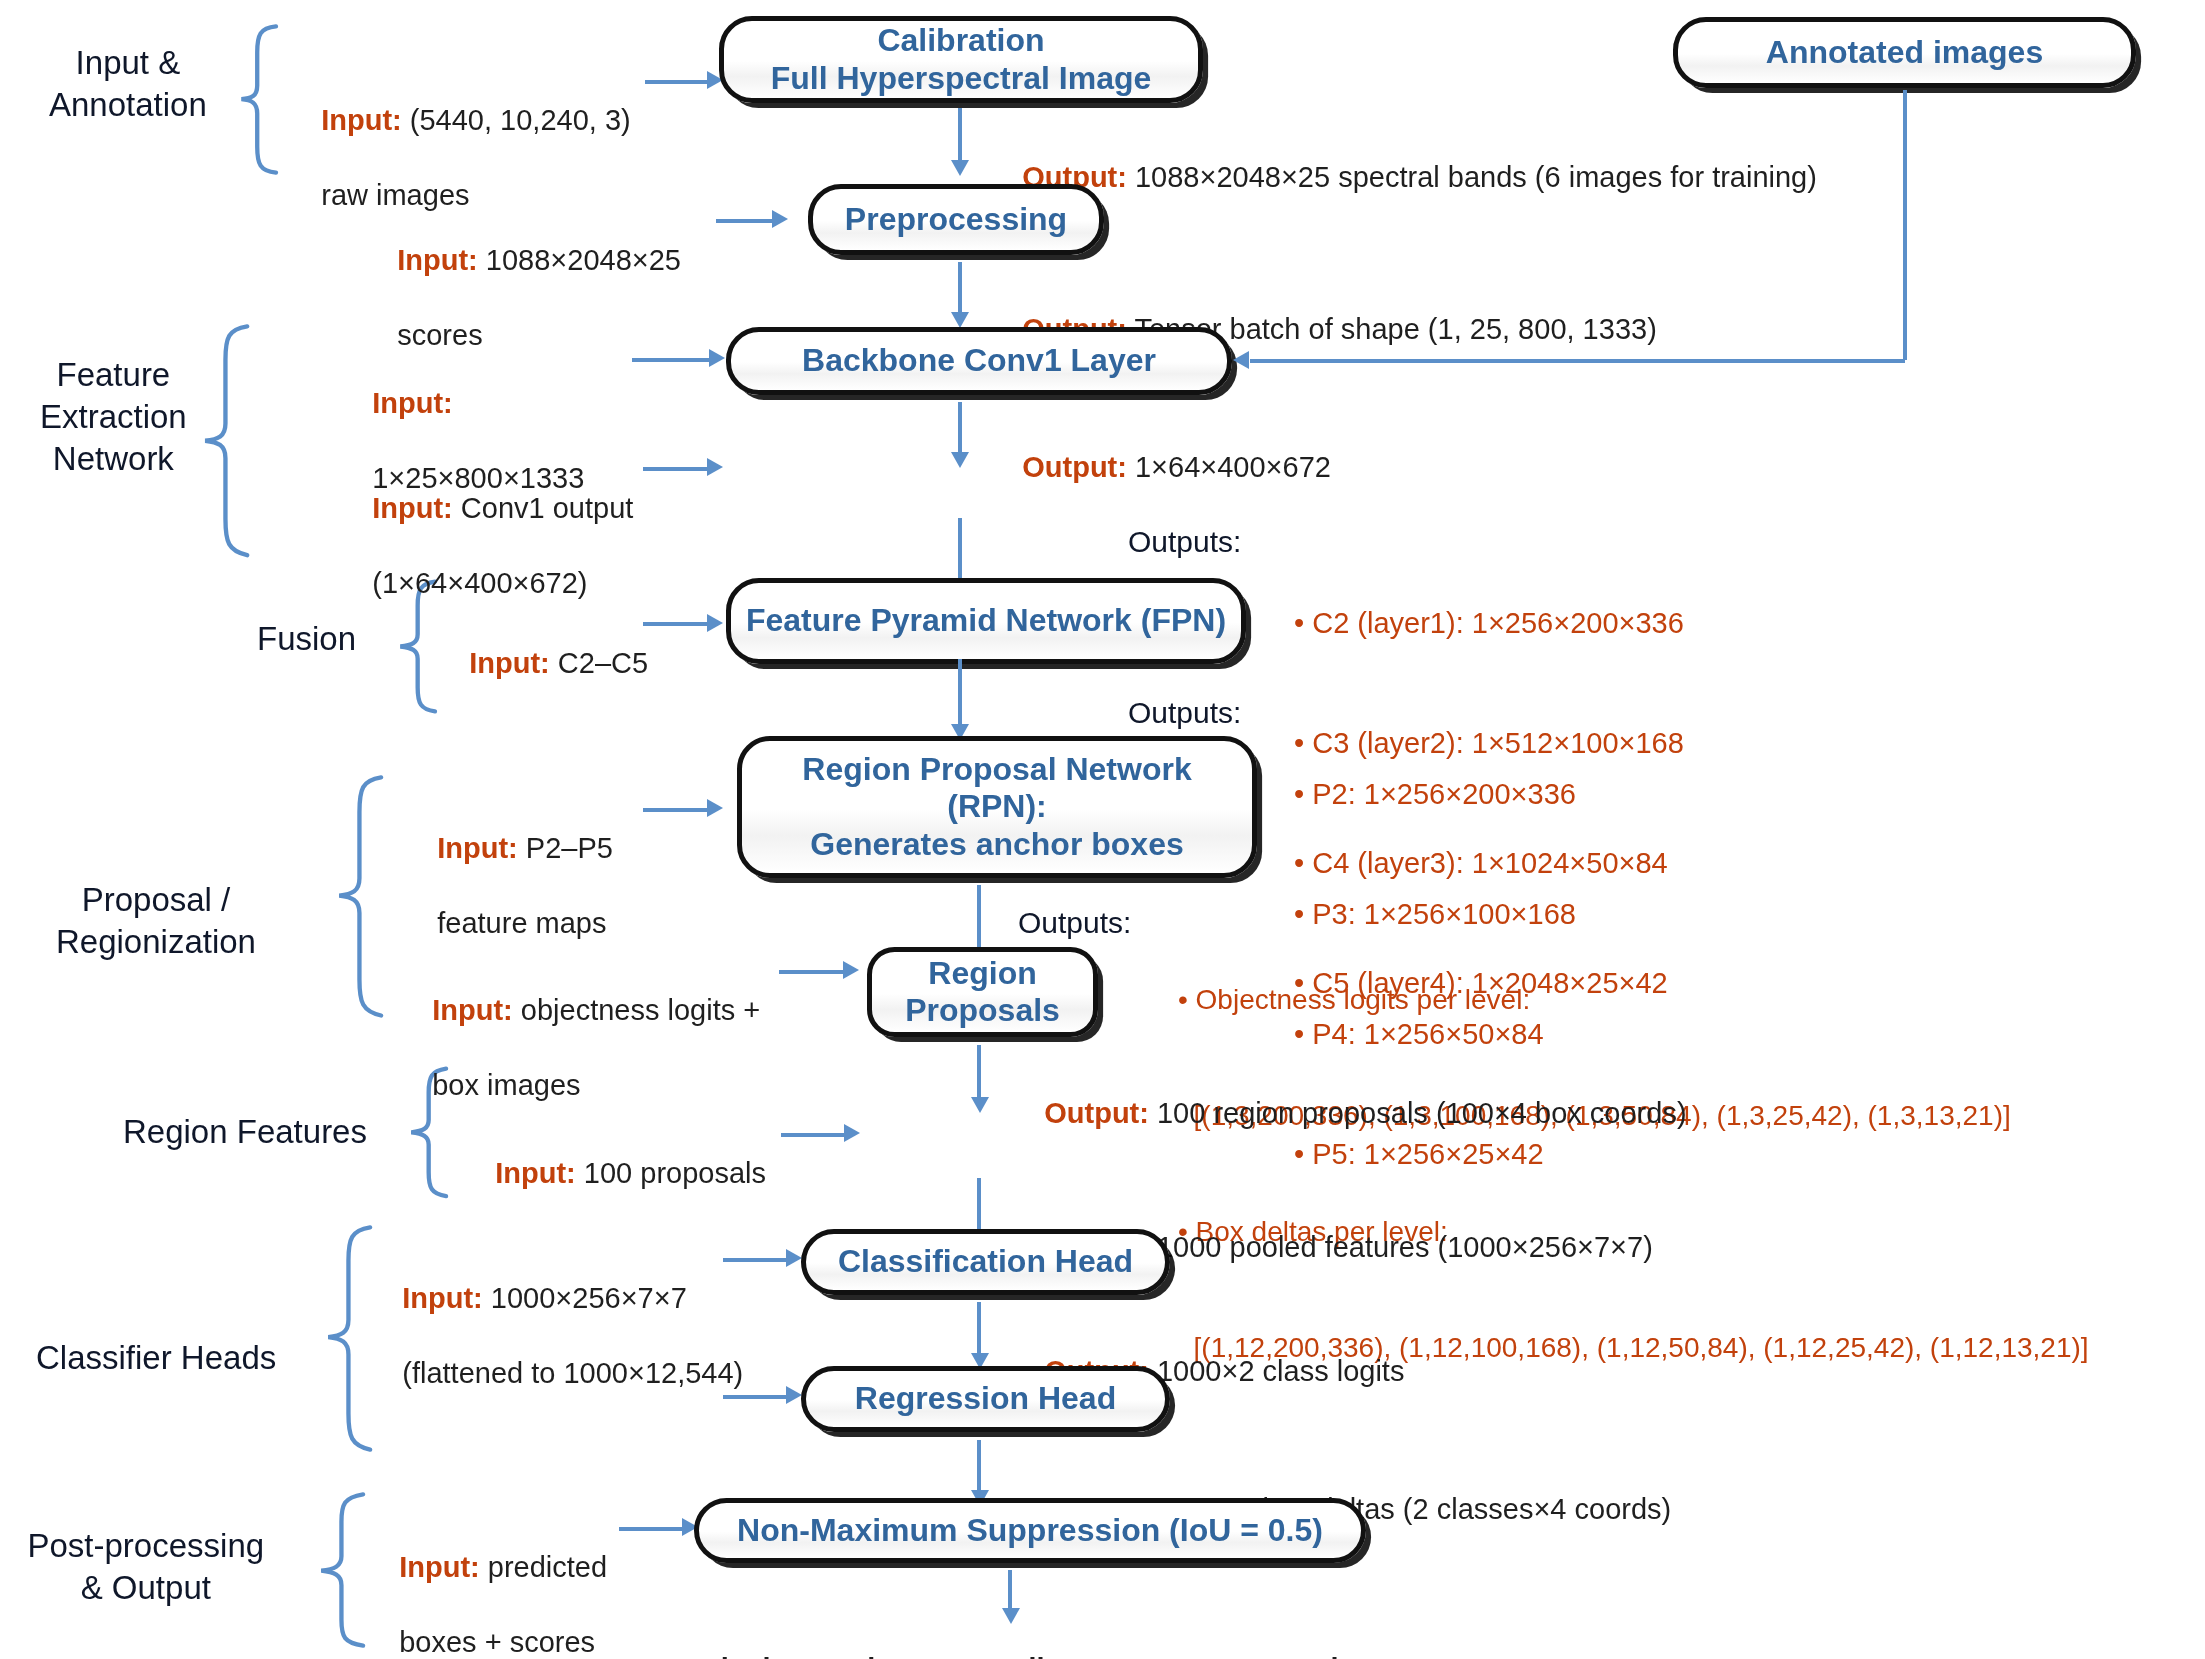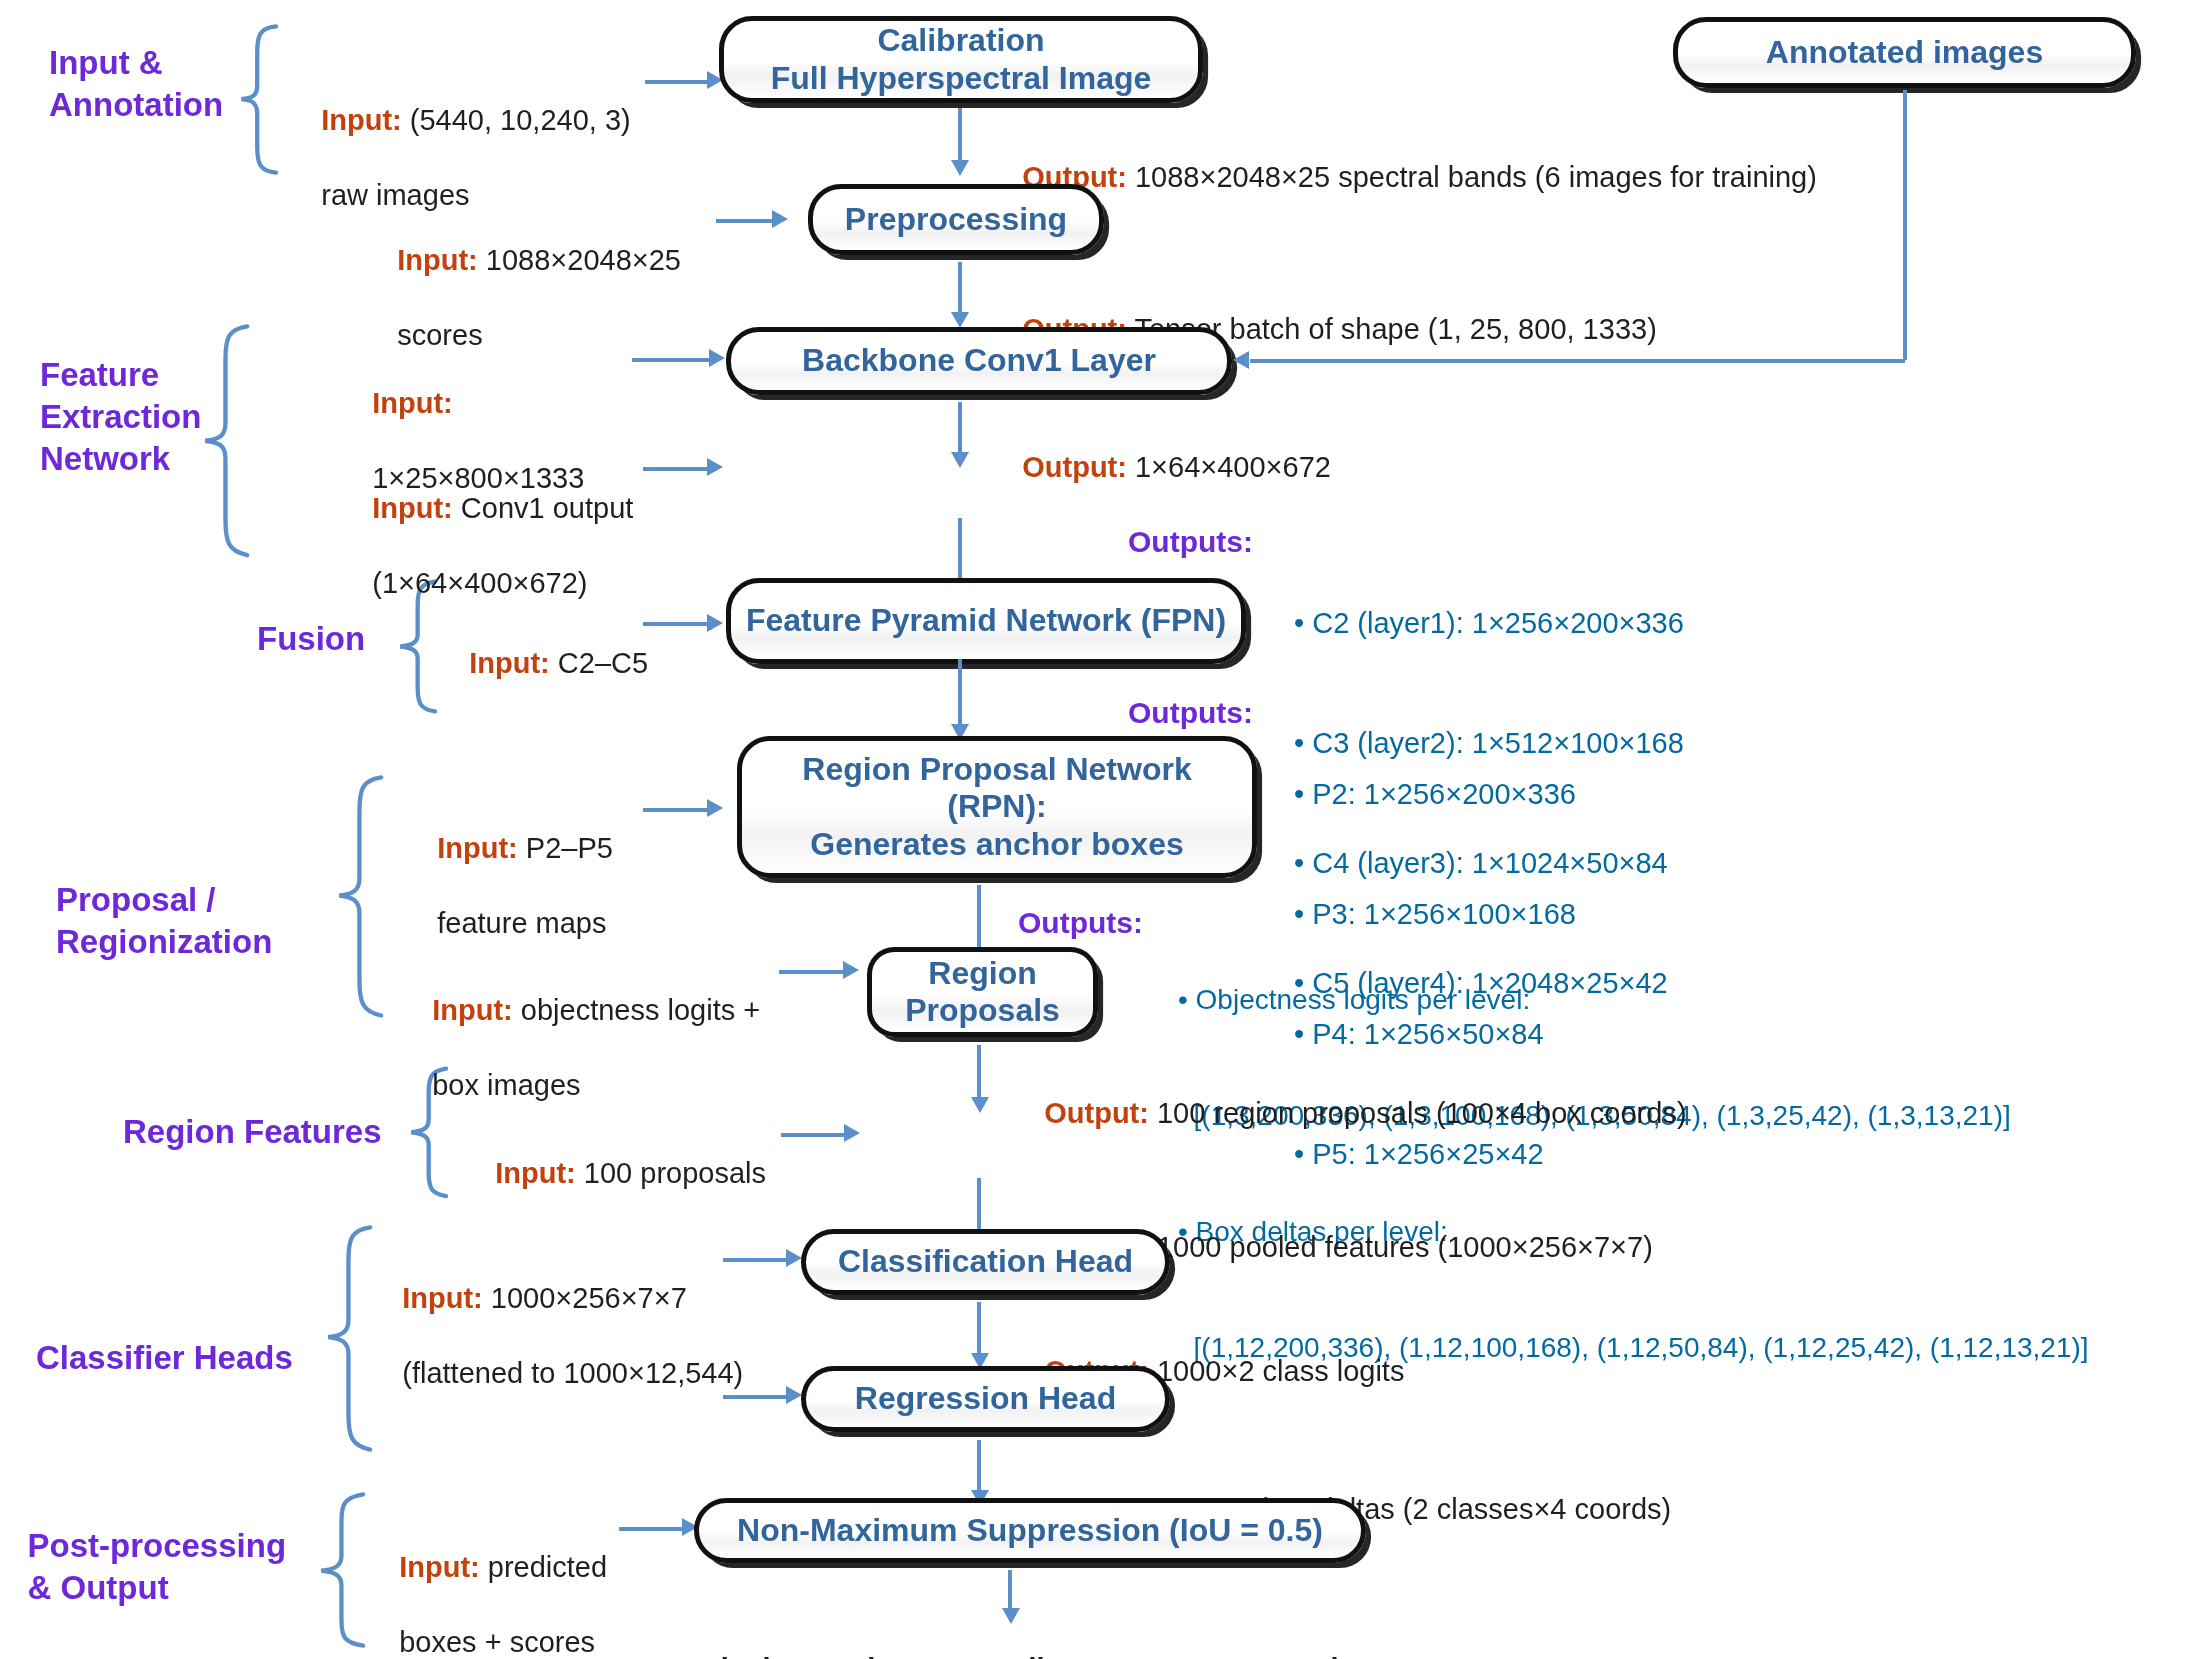--- a/index.html
+++ b/index.html
@@ -31,29 +31,30 @@
   .lbl{
     position:absolute;
     color:#1f1f1f;
     font-size:29px;
     line-height:1.30;
     white-space:pre;
   }
   .lbl b, .kw{color:#c2410c;font-weight:bold;}
   .blue-head{
     position:absolute;
-    color:#6d28d9;
-    font-weight:bold;
+    color:#0f172a;
+    font-weight:normal;
     font-size:32px;
     line-height:1.28;
     white-space:pre;
+    text-align:center;
   }
   .bullets{
     position:absolute;
-    color:#0369a1;
+    color:#c2410c;
     font-size:29px;
     line-height:1.38;
     white-space:pre;
   }
 
   
   .vline{position:absolute;background:#5b8fc9;width:3.6px;}
   .hline{position:absolute;background:#5b8fc9;height:3.6px;}
   .arrow-down{
     position:absolute;width:0;height:0;

